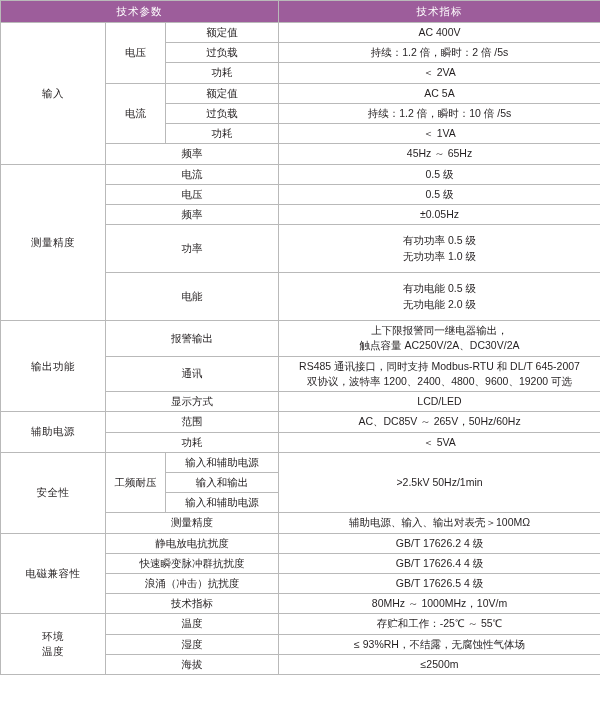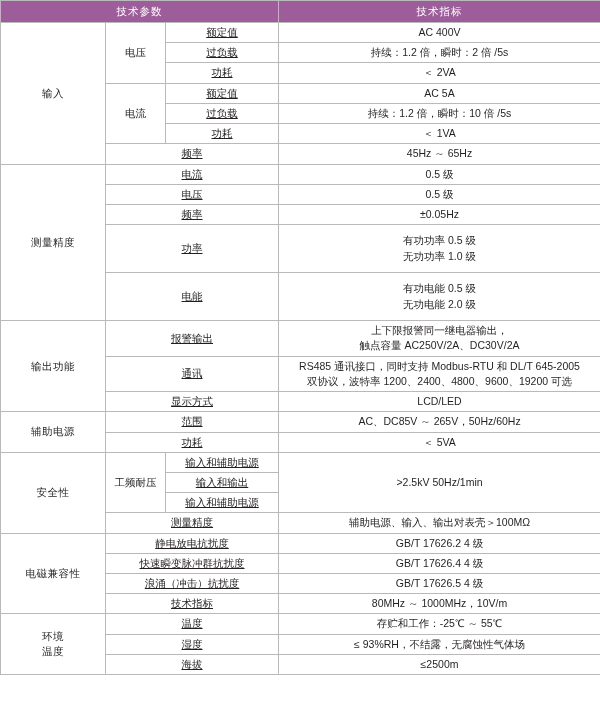--- a/index.html
+++ b/index.html
@@ -39,21 +39,20 @@
   }
   td.group {
     font-size: 11.5px;
     letter-spacing: 0.5px;
   }
   td.sub {
     font-size: 11px;
   }
   td.item {
     font-size: 10.5px;
-    text-decoration: underline;
   }
   td.value {
     font-size: 10.5px;
   }
   td.value .line {
     display: block;
   }
 </style>
 </head>
 <body>
@@ -137,21 +136,21 @@
       <td class="group" rowspan="3">输出功能</td>
       <td class="item" colspan="2">报警输出</td>
       <td class="value">
         <span class="line">上下限报警同一继电器输出，</span>
         <span class="line">触点容量 AC250V/2A、DC30V/2A</span>
       </td>
     </tr>
     <tr style="height:34px">
       <td class="item" colspan="2">通讯</td>
       <td class="value">
-        <span class="line">RS485 通讯接口，同时支持 Modbus-RTU 和 DL/T 645-2005</span>
+        <span class="line">RS485 通讯接口，同时支持 Modbus-RTU 和 DL/T 645-2007</span>
         <span class="line">双协议，波特率 1200、2400、4800、9600、19200 可选</span>
       </td>
     </tr>
     <tr>
       <td class="item" colspan="2">显示方式</td>
       <td class="value">LCD/LED</td>
     </tr>
 
     <tr>
       <td class="group" rowspan="2">辅助电源</td>

